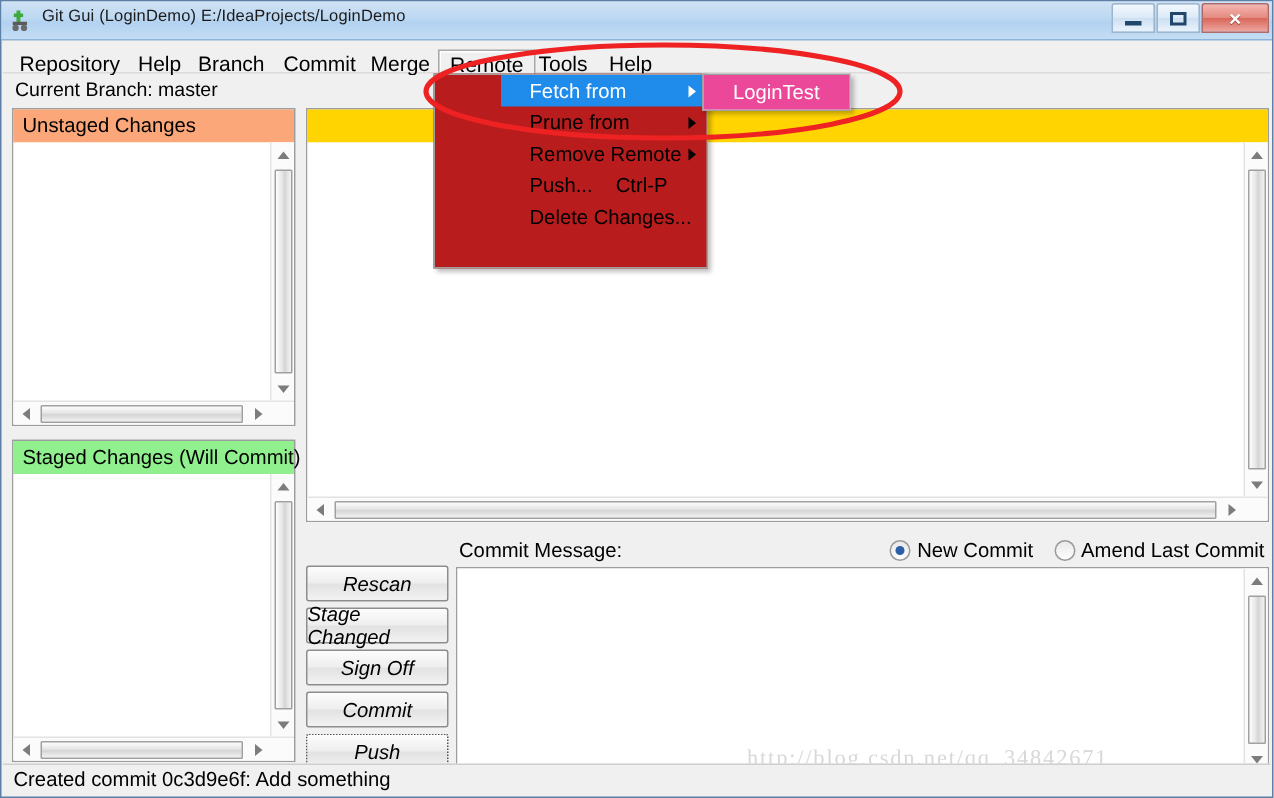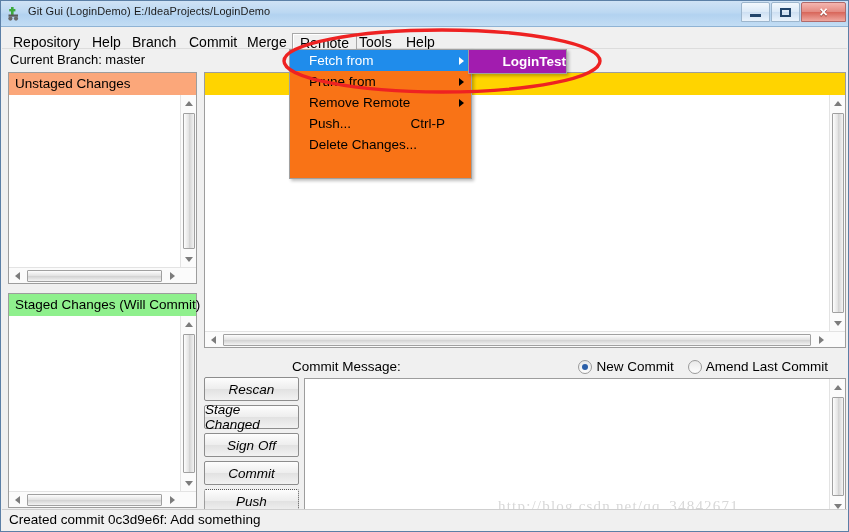--- a/index.html
+++ b/index.html
@@ -68,22 +68,22 @@
     background:linear-gradient(to right,#fdfdfd,#e4e4e4 45%,#d4d4d4 55%,#f3f3f3);border-radius:1px;}
   .hthumb{position:absolute;top:2px;height:12px;box-sizing:border-box;border:1px solid #a0a0a0;
     background:linear-gradient(to bottom,#fdfdfd,#e4e4e4 45%,#d4d4d4 55%,#f3f3f3);border-radius:1px;}
 
   
   .diffpanel{left:203px;top:71px;width:642px;height:276px;}
   .yellowbar{position:absolute;left:0;top:0;right:0;height:22px;background:#ffd400;}
   .diffbody{position:absolute;left:0;top:22px;right:0;bottom:0;background:#fff;}
 
   
-  .commit-label{position:absolute;left:291px;top:358px;font-size:13.5px;}
-  .radios{position:absolute;right:18px;top:358px;font-size:13.5px;white-space:nowrap;
+  .commit-label{position:absolute;left:305px;top:358px;font-size:13.5px;}
+  .radios{position:absolute;right:3px;top:358px;font-size:13.5px;white-space:nowrap;
     display:flex;align-items:center;gap:4px;}
   .radio{display:inline-block;width:12px;height:12px;border-radius:50%;
     border:1px solid #9a9a9a;background:linear-gradient(to bottom,#e9e9e9,#fdfdfd);
     position:relative;vertical-align:-2px;}
   .radio.on::after{content:"";position:absolute;left:3px;top:3px;width:6px;height:6px;
     border-radius:50%;background:#2b5fa8;}
   .rlabel{margin-right:10px;}
 
   .msgpanel{left:303px;top:377px;width:542px;height:137px;}
   .msgbody{position:absolute;left:0;top:0;right:0;bottom:0;background:#fff;}
@@ -99,35 +99,35 @@
   .statusbar{position:absolute;left:1px;bottom:1px;width:845px;height:21px;
     background:#f0f0f0;border-top:1px solid #cfcfcf;box-sizing:border-box;font-size:13.5px;}
   .statusbar span{position:absolute;left:7px;top:2px;}
 
   
   .watermark{position:absolute;left:497px;top:497px;font-family:"Liberation Serif",serif;
     font-size:15px;color:#d8d8d8;letter-spacing:1.2px;white-space:nowrap;pointer-events:none;}
 
   
   .dropdown{position:absolute;left:288px;top:48px;width:183px;height:130px;
-    background:#f97316;border:1px solid #a0a0a0;box-sizing:border-box;
-    box-shadow:2px 2px 3px rgba(0,0,0,.25);z-index:40;}
+    background:#b91c1c;border:1px solid #a0a0a0;box-sizing:border-box;
+    box-shadow:2px 2px 3px rgba(0,0,0,.25);z-index:40;padding-left:44px;}
   .ditem{position:relative;height:21px;line-height:21px;font-size:13.5px;
     padding-left:19px;white-space:nowrap;box-sizing:border-box;}
   .ditem.hl{background:#1f8ceb;color:#fff;}
   .ditem .accel{position:absolute;right:26px;top:0;}
   .ditem .arrow{position:absolute;right:7px;top:7px;
     border-top:4px solid transparent;border-bottom:4px solid transparent;border-left:5px solid #000;}
   .ditem.hl .arrow{border-left-color:#fff;}
 
   .submenu{position:absolute;left:467px;top:48px;width:99px;height:25px;
     background:#fff;border:1px solid #a0a0a0;box-sizing:border-box;
     box-shadow:2px 2px 3px rgba(0,0,0,.25);z-index:41;}
-  .sitem{height:23px;line-height:23px;font-size:13.5px;text-align:right;
-    background:#a21caf;color:#fff;font-weight:bold;}
+  .sitem{height:23px;line-height:23px;font-size:13.5px;text-align:center;
+    background:#ec4899;color:#fff;}
 
   
   .annot{position:absolute;left:278px;top:24px;width:330px;height:72px;z-index:60;pointer-events:none;}
 </style>
 </head>
 <body>
 
 <div id="app">
 
   <div class="titlebar">

